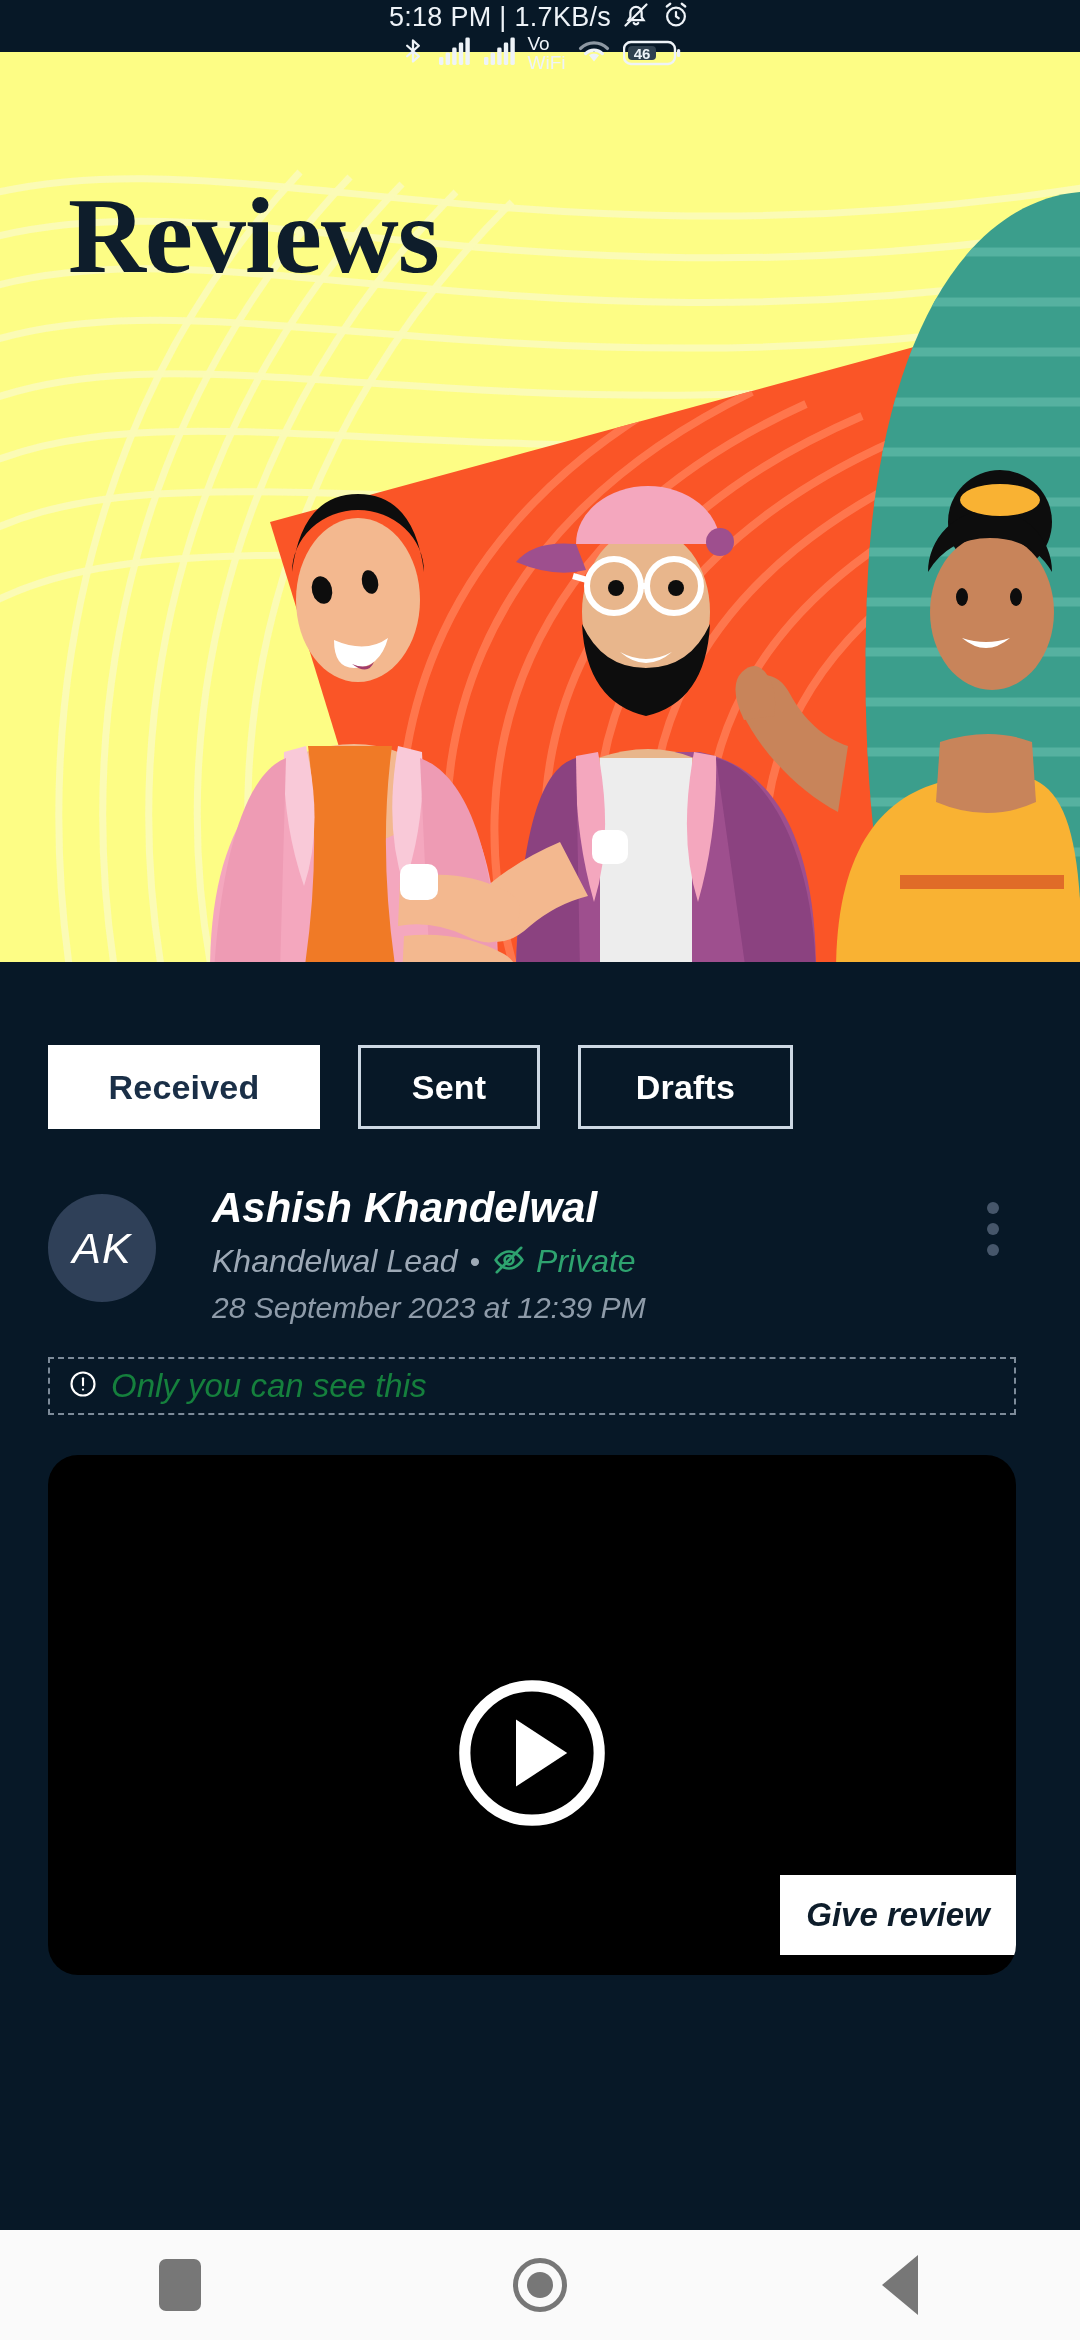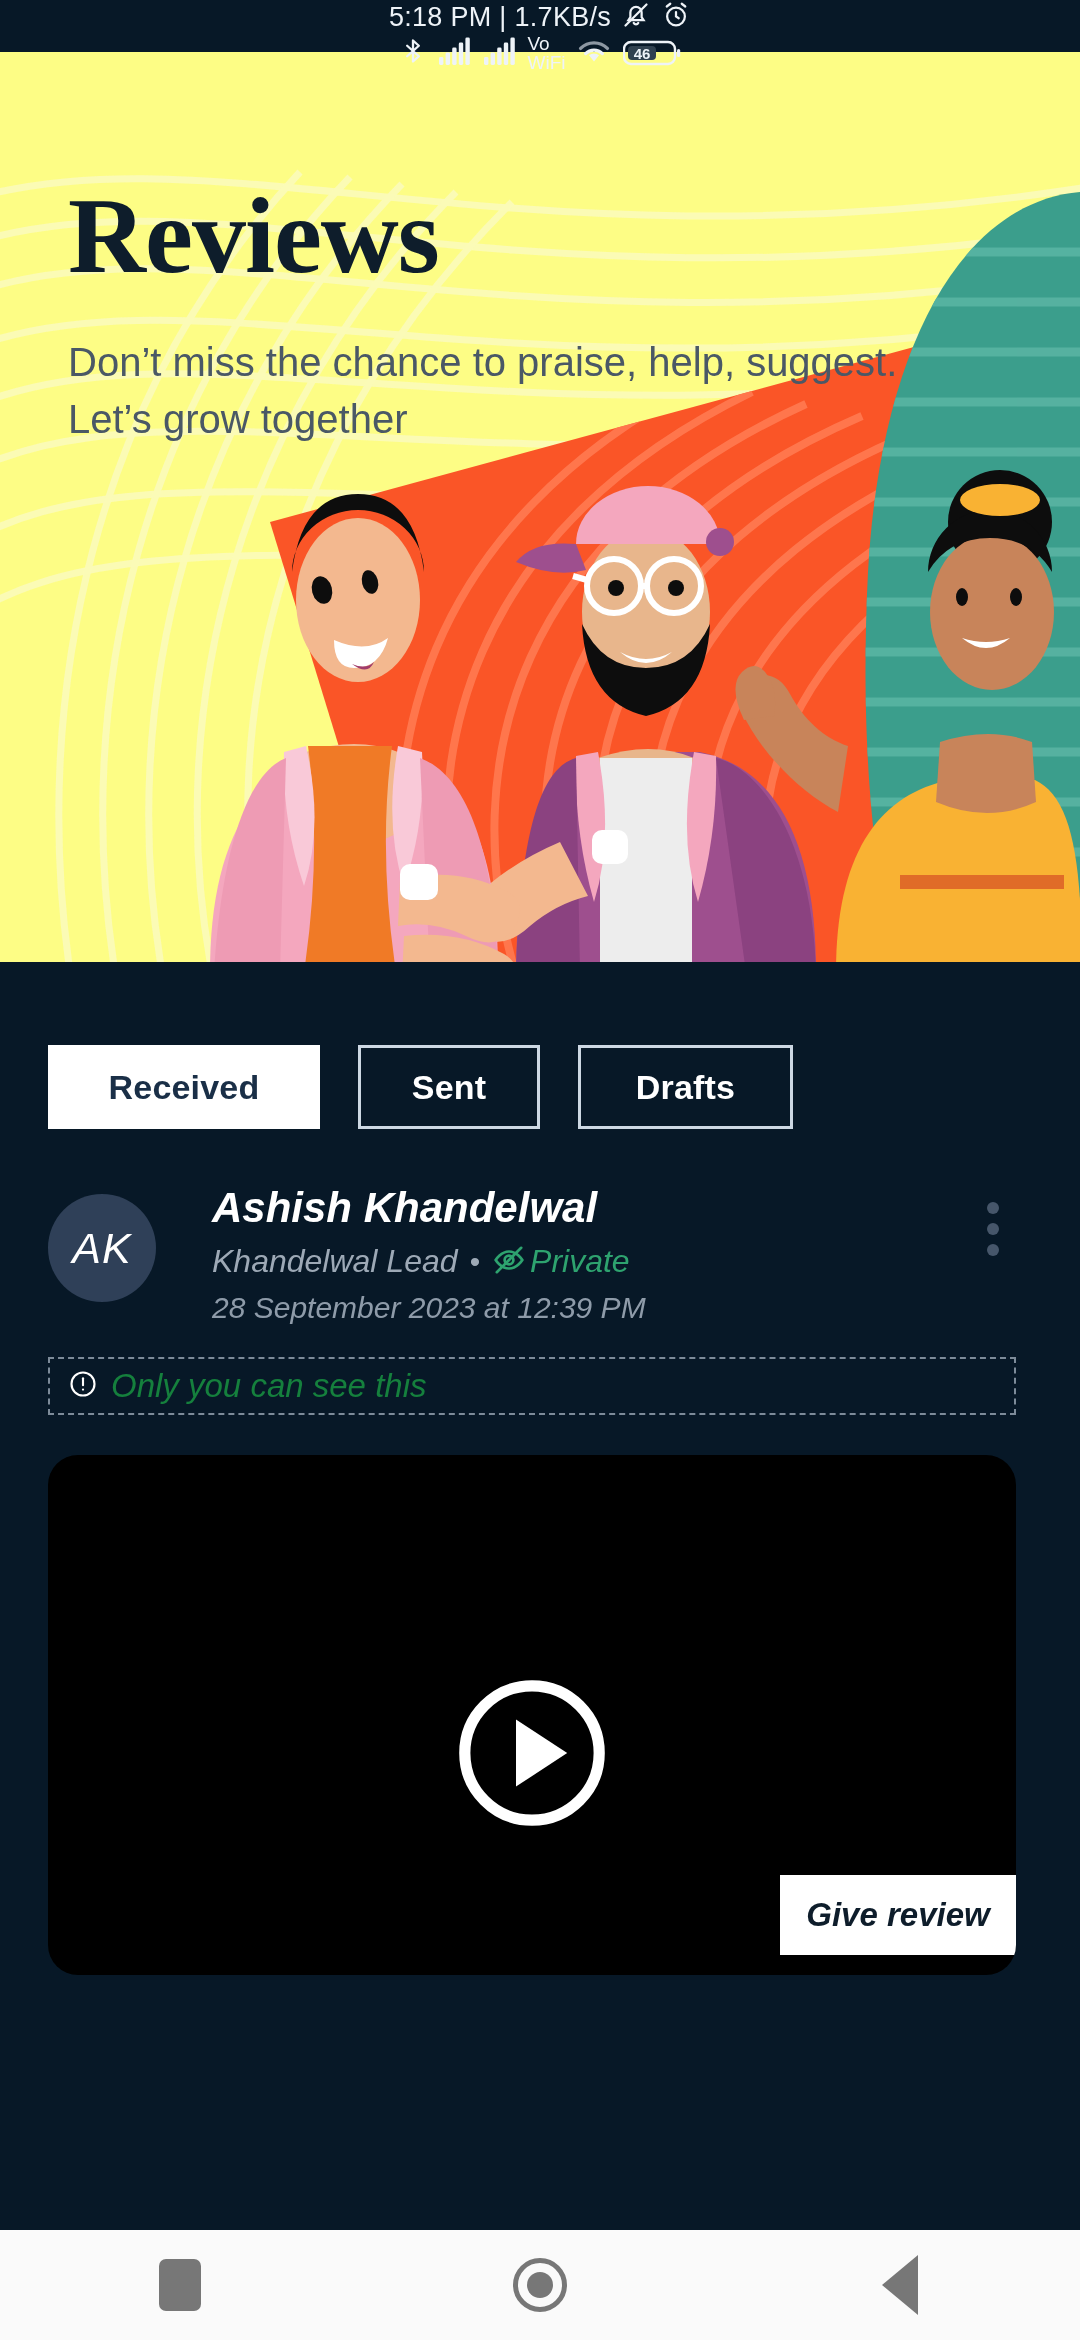--- a/index.html
+++ b/index.html
@@ -63,21 +63,21 @@
     background:#2F4058; color:#fff; flex:0 0 auto;
     display:flex; align-items:center; justify-content:center;
     font-size:43px; font-weight:400; letter-spacing:1px;
     margin-top:14px;
   }
   .rev-meta{ margin-left:56px; flex:1 1 auto; padding-top:2px; }
   .rev-name{ font-size:42px; font-weight:700; color:#ffffff; line-height:1.25; }
   .rev-role-row{ display:flex; align-items:center; gap:12px; margin-top:8px; }
   .rev-role{ font-size:32px; color:#9DA9B6; font-weight:400; }
   .rev-dot{ color:#9DA9B6; font-size:30px; line-height:1; }
-  .rev-priv{ display:flex; align-items:center; gap:4px; }
+  .rev-priv{ display:flex; align-items:center; gap:10px; }
   .rev-priv-label{ font-size:32px; color:#2EA36F; font-weight:400; }
   .rev-date{ font-size:30px; color:#8E9BA9; margin-top:10px; font-weight:400; }
   .kebab{
     position:absolute; right:48px; top:22px;
     width:46px; display:flex; flex-direction:column; align-items:center; gap:9px;
   }
   .kebab span{ width:12px; height:12px; border-radius:50%; background:#46566A; display:block; }
 
   
   .notice{
@@ -319,21 +319,20 @@
 
         <path d="M400 828 q54 -14 104 10 q26 12 10 38 q-16 24 -48 8 q-34 -16 -68 -10 z" fill="#F3B88F"></path>
         <rect x="400" y="812" width="38" height="36" rx="10" fill="#ffffff"></rect>
         <path d="M404 884 q56 -6 100 18 q20 12 6 30 q-18 18 -46 4 q-32 -14 -62 -10 z" fill="#F3B88F"></path>
       </g>
     </g>
   </svg>
 
   <div class="hero-text">
     <div class="hero-title">Reviews</div>
-    <div class="hero-sub">Don’t miss the chance to praise, help, suggest. Let’s grow together</div>
   </div>
 </div>
 
 <div class="tabs">
   <div class="tab active tab-received">Received</div>
   <div class="tab tab-sent">Sent</div>
   <div class="tab tab-drafts">Drafts</div>
 </div>
 
 <div class="review">

